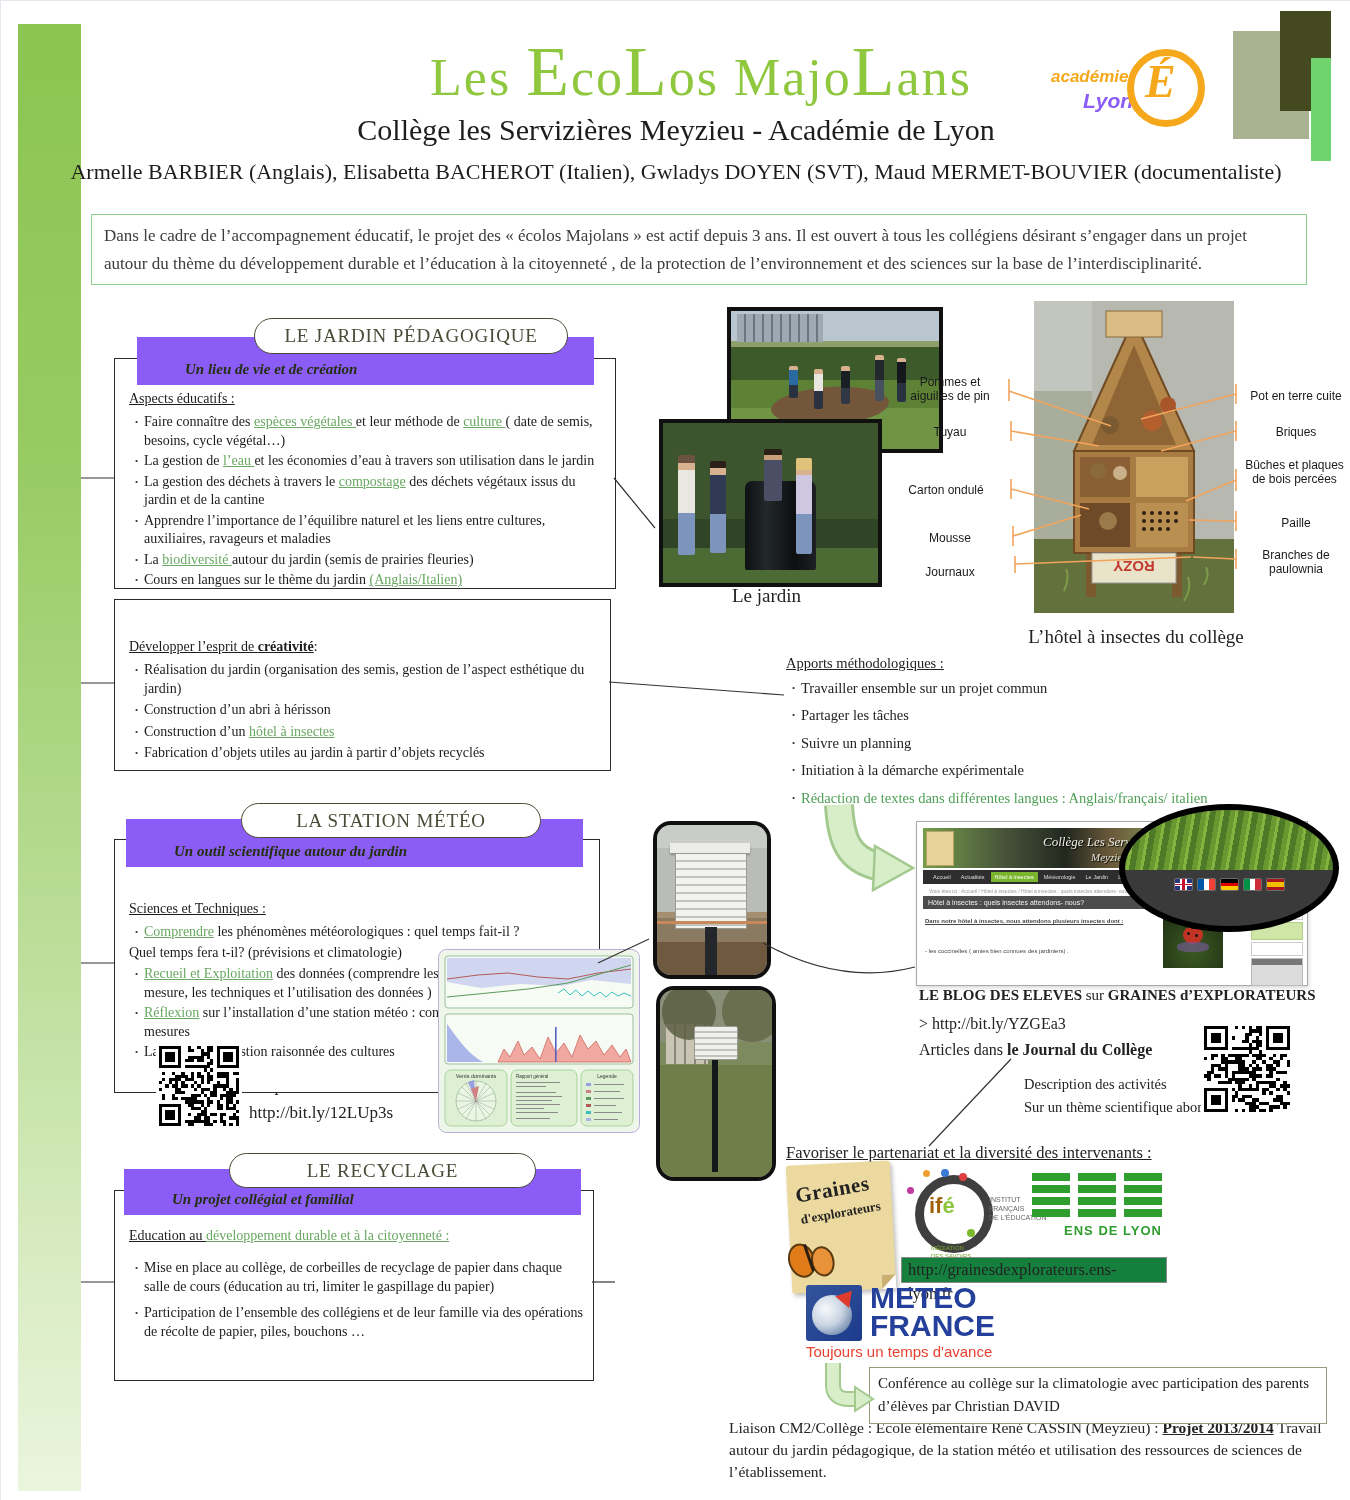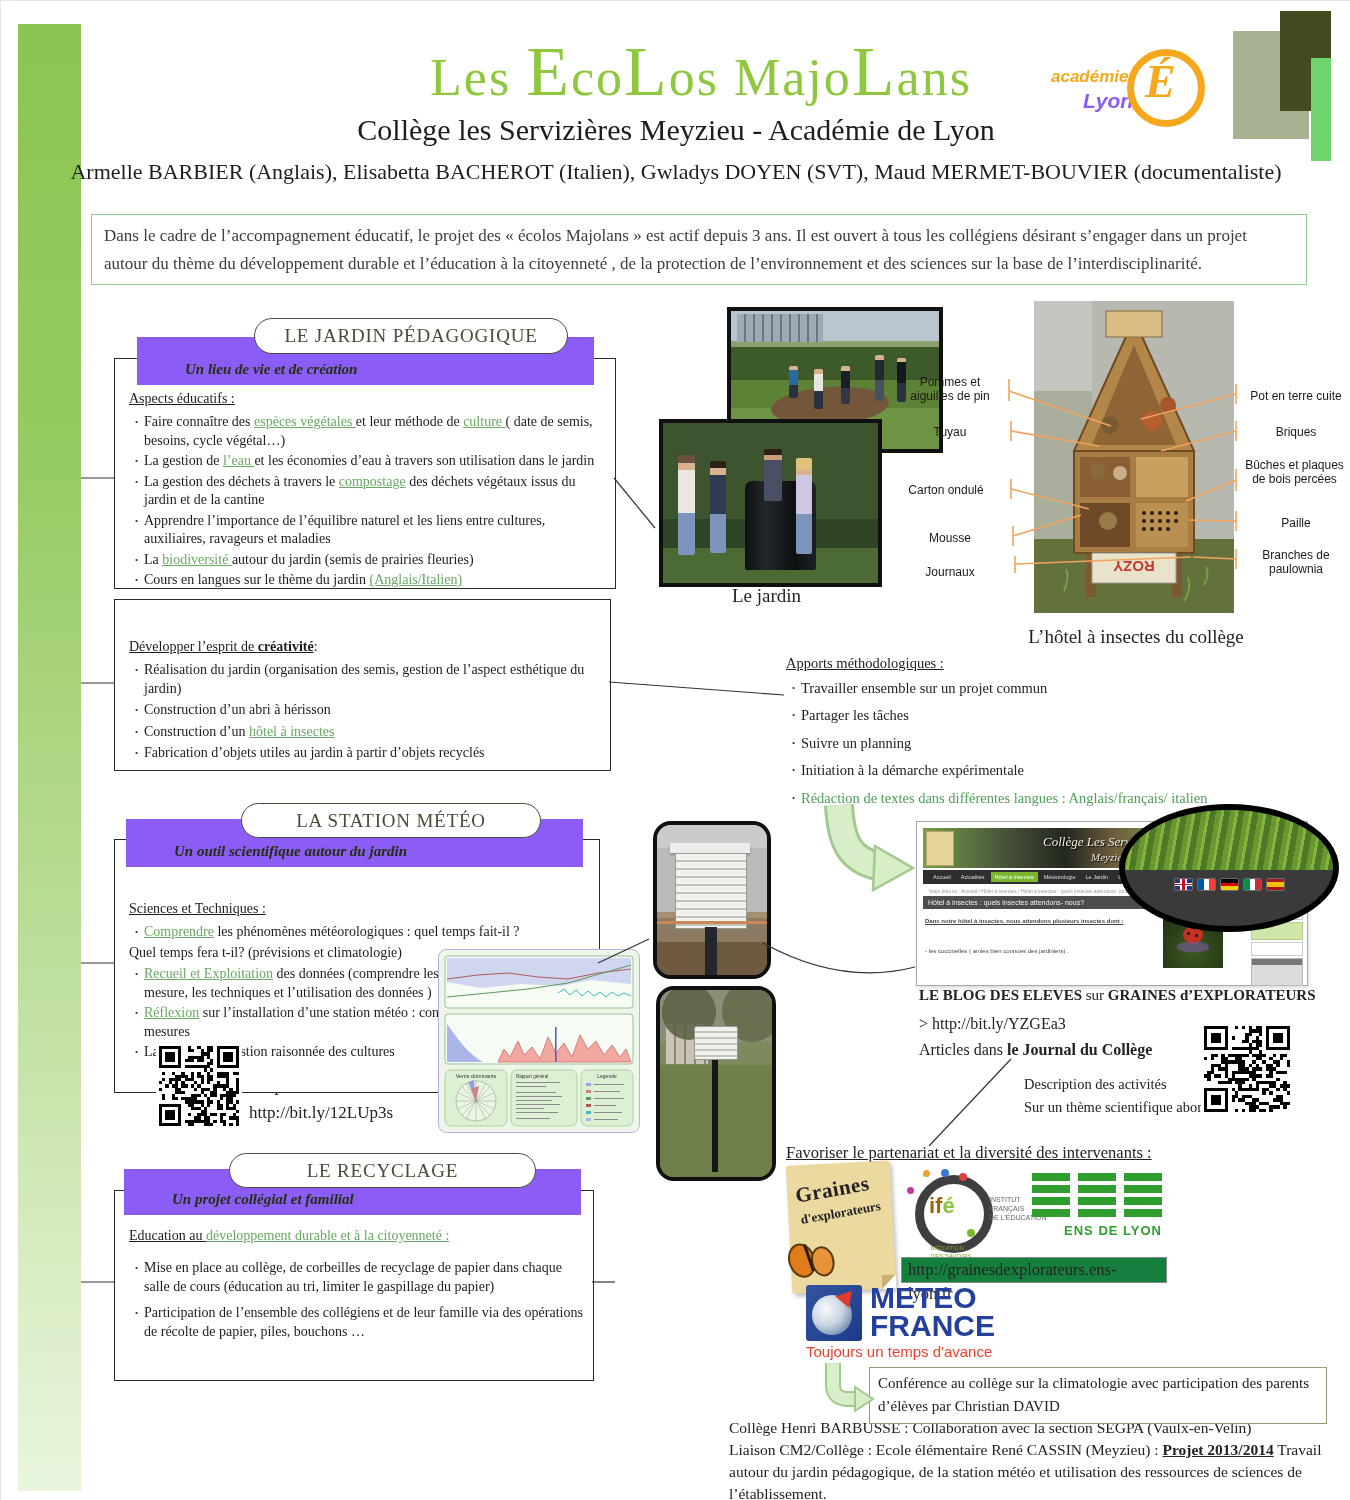--- a/index.html
+++ b/index.html
@@ -947,17 +947,16 @@
   </div>
   <div class="abs pill" style="left:228px;top:1152px;width:305px;height:33px;">LE RECYCLAGE</div>
 
   <svg class="abs" width="70" height="60" style="left:812px;top:1356px;z-index:5;">
     <path d="M20,6 L20,28 Q20,42 36,42 L44,42" fill="none" stroke="#a3c98f" stroke-width="16"></path>
     <path d="M20,6 L20,28 Q20,42 36,42 L44,42" fill="none" stroke="#d7eec9" stroke-width="12"></path>
     <polygon points="42,30 60,42 42,54" fill="#d7eec9" stroke="#a3c98f" stroke-width="2"></polygon>
   </svg>
   <div class="abs" style="left:868px;top:1366px;width:440px;border:1px solid #9a9a7a;padding:4px 8px;font-size:15px;line-height:1.55;z-index:4;background:#fff;">Conférence au collège sur la climatologie avec participation des parents d’élèves par Christian DAVID</div>
   <div class="abs" style="left:728px;top:1416px;width:610px;font-size:15.5px;line-height:1.42;">
-    <div>Collège Henri BARBUSSE : Collaboration avec la section SEGPA (Vaulx-en-Velin)</div>
     <div><span class="sg-n">Liaison CM2/Collège : Ecole élémentaire René CASSIN (Meyzieu) : </span><span class="sg-bu">Projet 2013/2014</span><span class="sg-n"> Travail autour du  jardin pédagogique, de la station météo et utilisation des ressources de sciences de l’établissement.</span></div>
   </div>
 
 </div>
 
 </body></html>

